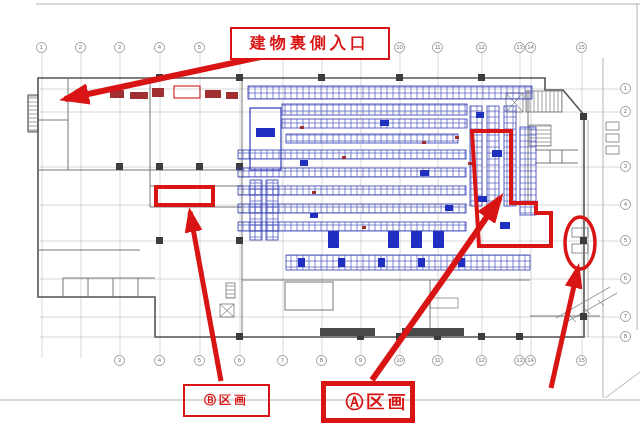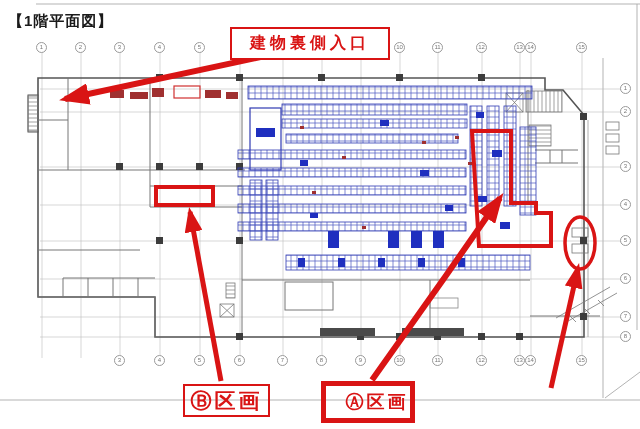--- a/index.html
+++ b/index.html
@@ -4,21 +4,21 @@
 <style>
   html,body{margin:0;padding:0;background:#fff;}
   #stage{position:relative;width:640px;height:429px;background:#ffffff;overflow:hidden;
          font-family:"Liberation Sans","DejaVu Sans",sans-serif;}
   #plan-svg{position:absolute;left:0;top:0;z-index:1;}
   .anno-box{position:absolute;z-index:3;display:flex;align-items:center;justify-content:center;
             color:#d91414;font-weight:bold;background:transparent;box-sizing:border-box;}
   #back-entrance-box{left:230px;top:5px;width:160px;height:33px;border:2px solid #d91414;
                      font-size:16px;letter-spacing:4px;background:#fff;margin-top:22px;}
   #section-b-box{left:183px;top:384px;width:87px;height:33px;border:2px solid #d91414;
-                 font-size:21px;letter-spacing:3px;}
+                 font-size:12px;letter-spacing:3px;}
   #section-a-box{left:321px;top:381px;width:94px;height:42px;border:5px solid #d91414;
                  font-size:18px;letter-spacing:3px;padding-left:18px;}
   #main-entrance-box{left:488px;top:389px;width:140px;height:32px;border:2px solid #d91414;
                      font-size:14px;letter-spacing:2px;}
   #plan-title{position:absolute;left:8px;top:12px;z-index:3;color:#1a1a1a;font-size:15px;
               font-weight:bold;letter-spacing:1px;}
   .grid-band{position:absolute;z-index:2;pointer-events:none;}
   #grid-top{left:0;top:42px;width:640px;height:12px;}
   #grid-bottom{left:0;top:355px;width:640px;height:12px;}
   #grid-right{left:620px;top:0;width:12px;height:429px;}
@@ -199,21 +199,20 @@
       <ellipse cx="580" cy="243" rx="15" ry="26" fill="none" stroke="#d91414" stroke-width="3.5"></ellipse>
     </g>
     <g fill="none" stroke="#d91414">
       <path d="M335,41 L65,99" stroke-width="6" marker-end="url(#ah)"></path>
       <path d="M221,381 L190,212" stroke-width="5" marker-end="url(#ah)"></path>
       <path d="M372,380 L445,277 L500,198" stroke-width="6" marker-end="url(#ah)"></path>
       <path d="M551,388 L578,268" stroke-width="5" marker-end="url(#ah)"></path>
     </g>
   </svg>
 
-  <div id="plan-title">【1階平面図】</div>
 
   <div id="back-entrance-box" class="anno-box">建物裏側入口</div>
   <div id="section-b-box" class="anno-box">Ⓑ区画</div>
   <div id="section-a-box" class="anno-box">Ⓐ区画</div>
 
   <div id="grid-top" class="grid-band">
       <span class="grid-marker" style="left: 36px;">1</span>
       <span class="grid-marker" style="left: 75px;">2</span>
       <span class="grid-marker" style="left: 114px;">3</span>
       <span class="grid-marker" style="left: 154px;">4</span>

